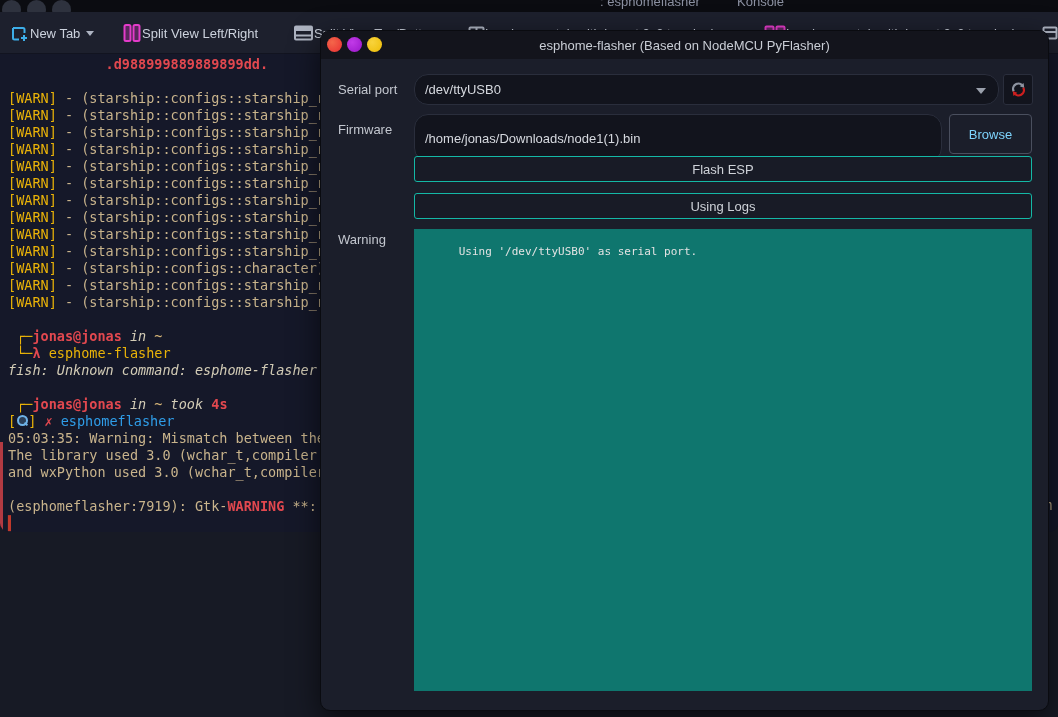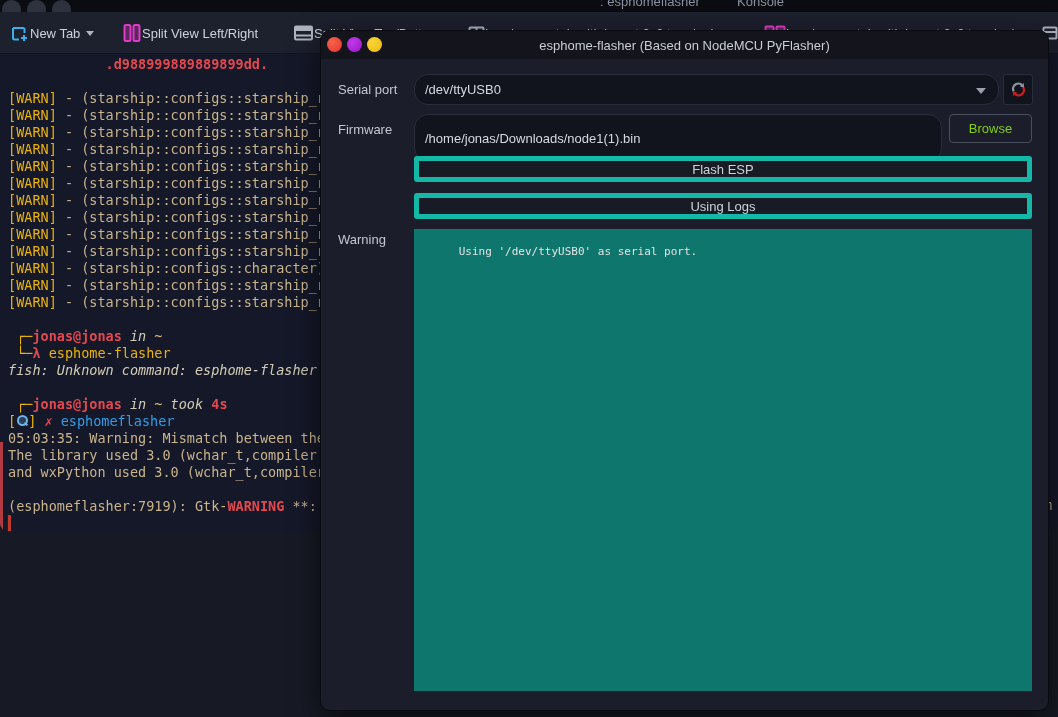--- a/index.html
+++ b/index.html
@@ -45,24 +45,24 @@
   .tl-btn{position:absolute;top:6px;width:15px;height:15px;border-radius:50%;}
   #flasher-title{position:absolute;left:0;top:0;width:100%;height:28px;line-height:29px;text-align:center;
                  color:#c9cdd5;font-size:13px;}
   .fl-label{position:absolute;color:#c3c7cf;font-size:13px;}
   .fl-field{position:absolute;background:#12141d;border:1px solid #2a2e3c;border-radius:14px;
             color:#d6d9df;font-size:13px;display:flex;align-items:center;padding:4px 10px;}
   .combo-arrow{position:absolute;right:12px;top:13px;width:0;height:0;
                border-left:5px solid transparent;border-right:5px solid transparent;border-top:6px solid #9aa0ac;}
   #refresh-btn{position:absolute;left:682px;top:43px;width:30px;height:31px;background:#12141d;
                border:1px solid #2a2e3c;border-radius:3px;display:flex;align-items:center;justify-content:center;}
-  #browse-btn{position:absolute;left:628px;top:83px;width:83px;height:29px;background:#1b1e2a;
-              border:1px solid #4a4f5e;border-radius:4px;color:#84cc16;font-size:13px;
+  #browse-btn{position:absolute;left:628px;top:83px;width:83px;height:40px;background:#1b1e2a;
+              border:1px solid #4a4f5e;border-radius:4px;color:#7dd3fc;font-size:13px;
               display:flex;align-items:center;justify-content:center;}
-  .wide-btn{position:absolute;left:93px;width:618px;height:26px;background:#181b26;border:5px solid #14b8a6;
+  .wide-btn{position:absolute;left:93px;width:618px;height:26px;background:#181b26;border:1px solid #14b8a6;
             border-radius:3px;color:#ced2d8;font-size:13px;display:flex;align-items:center;justify-content:center;}
   #console-box{position:absolute;left:93px;top:198px;width:618px;height:462px;background:#0f766e;
                font-family:"DejaVu Sans Mono","Liberation Mono",monospace;font-size:11px;color:#e3e3e3;
                padding:3px 5px;white-space:pre;}
 </style>
 </head>
 <body>
 
 <div id="stage">
 

